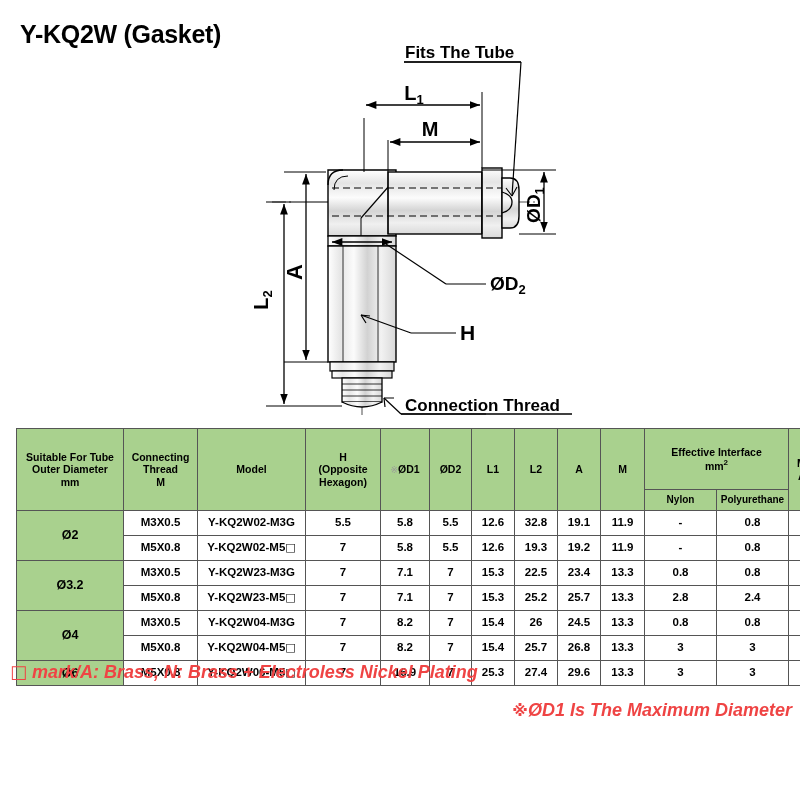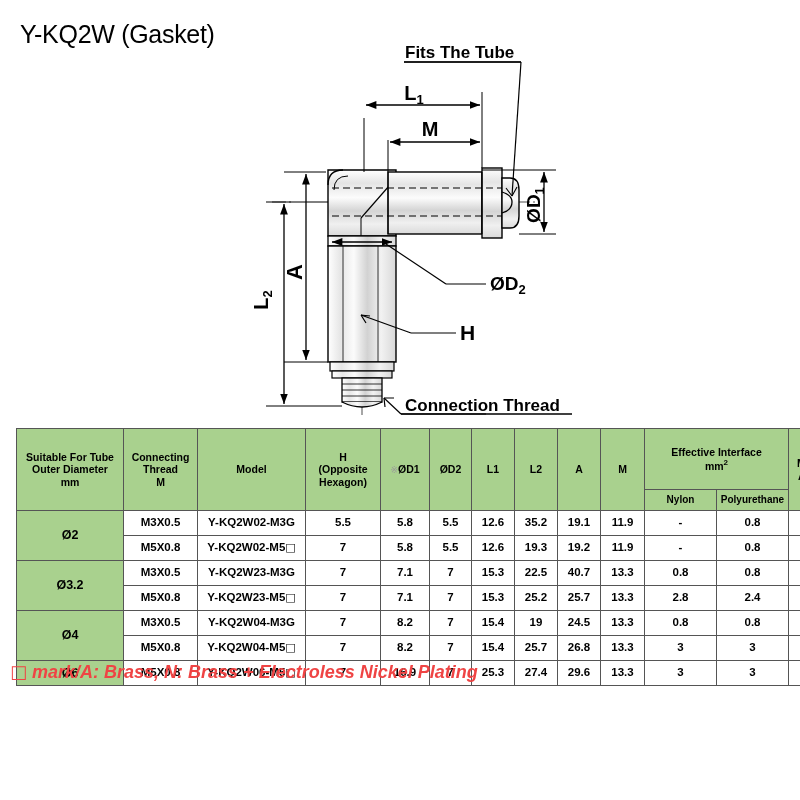--- a/index.html
+++ b/index.html
@@ -9,21 +9,21 @@
     font-family:"Liberation Sans", sans-serif;
     color:#000;
     overflow:hidden;
     position:relative;
   }
   #root{position:relative;width:800px;height:800px;}
 
   
   .page-title{
     position:absolute;left:20px;top:20px;
-    font-size:25px;font-weight:normal;letter-spacing:-0.3px;
+    font-size:25px;font-weight:bold;letter-spacing:-0.3px;
     white-space:nowrap;
   }
 
   
   .drawing{position:absolute;left:16px;top:0;width:632px;height:425px;}
   .drawing svg{display:block;}
 
   
   .table-wrap{position:absolute;left:16px;top:428px;width:784px;}
   table.spec{
@@ -289,21 +289,21 @@
       </thead>
       <tbody id="spec-body">
           <tr>
             <td class="group" rowspan="2">Ø2</td>
             <td>M3X0.5</td>
             <td>Y-KQ2W02-M3G</td>
             <td>5.5</td>
             <td>5.8</td>
             <td>5.5</td>
             <td>12.6</td>
-            <td>35.2</td>
+            <td>32.8</td>
             <td>19.1</td>
             <td>11.9</td>
             <td>-</td>
             <td>0.8</td>
             <td>1.2</td>
           </tr>
           <tr>
             <td>M5X0.8</td>
             <td>Y-KQ2W02-M5<span class="mark-sq">□</span></td>
             <td>7</td>
@@ -319,21 +319,21 @@
           </tr>
           <tr>
             <td class="group" rowspan="2">Ø3.2</td>
             <td>M3X0.5</td>
             <td>Y-KQ2W23-M3G</td>
             <td>7</td>
             <td>7.1</td>
             <td>7</td>
             <td>15.3</td>
             <td>22.5</td>
-            <td>40.7</td>
+            <td>23.4</td>
             <td>13.3</td>
             <td>0.8</td>
             <td>0.8</td>
             <td>1.2</td>
           </tr>
           <tr>
             <td>M5X0.8</td>
             <td>Y-KQ2W23-M5<span class="mark-sq">□</span></td>
             <td>7</td>
             <td>7.1</td>
@@ -347,21 +347,21 @@
             <td>2.5</td>
           </tr>
           <tr>
             <td class="group" rowspan="2">Ø4</td>
             <td>M3X0.5</td>
             <td>Y-KQ2W04-M3G</td>
             <td>7</td>
             <td>8.2</td>
             <td>7</td>
             <td>15.4</td>
-            <td>19</td>
+            <td>26</td>
             <td>24.5</td>
             <td>13.3</td>
             <td>0.8</td>
             <td>0.8</td>
             <td>1.2</td>
           </tr>
           <tr>
             <td>M5X0.8</td>
             <td>Y-KQ2W04-M5<span class="mark-sq">□</span></td>
             <td>7</td>
@@ -388,14 +388,15 @@
             <td>13.3</td>
             <td>3</td>
             <td>3</td>
             <td>2.5</td>
           </tr>
         </tbody>
     </table>
   </div>
 
   <div class="note note-1"><span class="sq">□</span><span> mark/A: Brass, N: Brass + Electroless Nickel Plating</span></div>
+  <div class="note note-2"><span class="km">※</span><span>ØD1 Is The Maximum Diameter</span></div>
 
 </div>
 
 </body></html>

